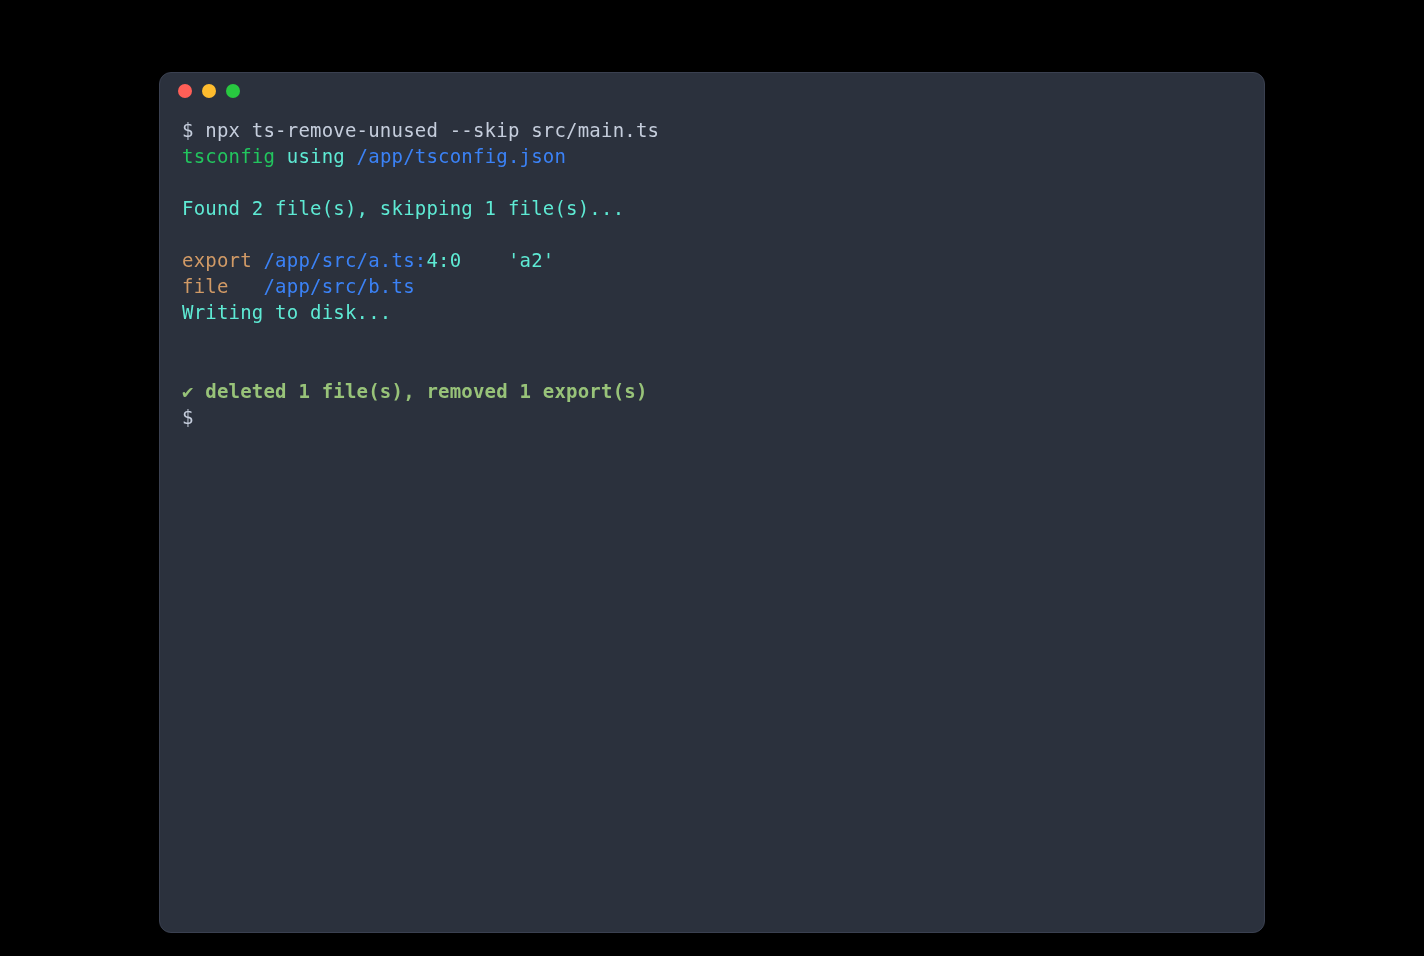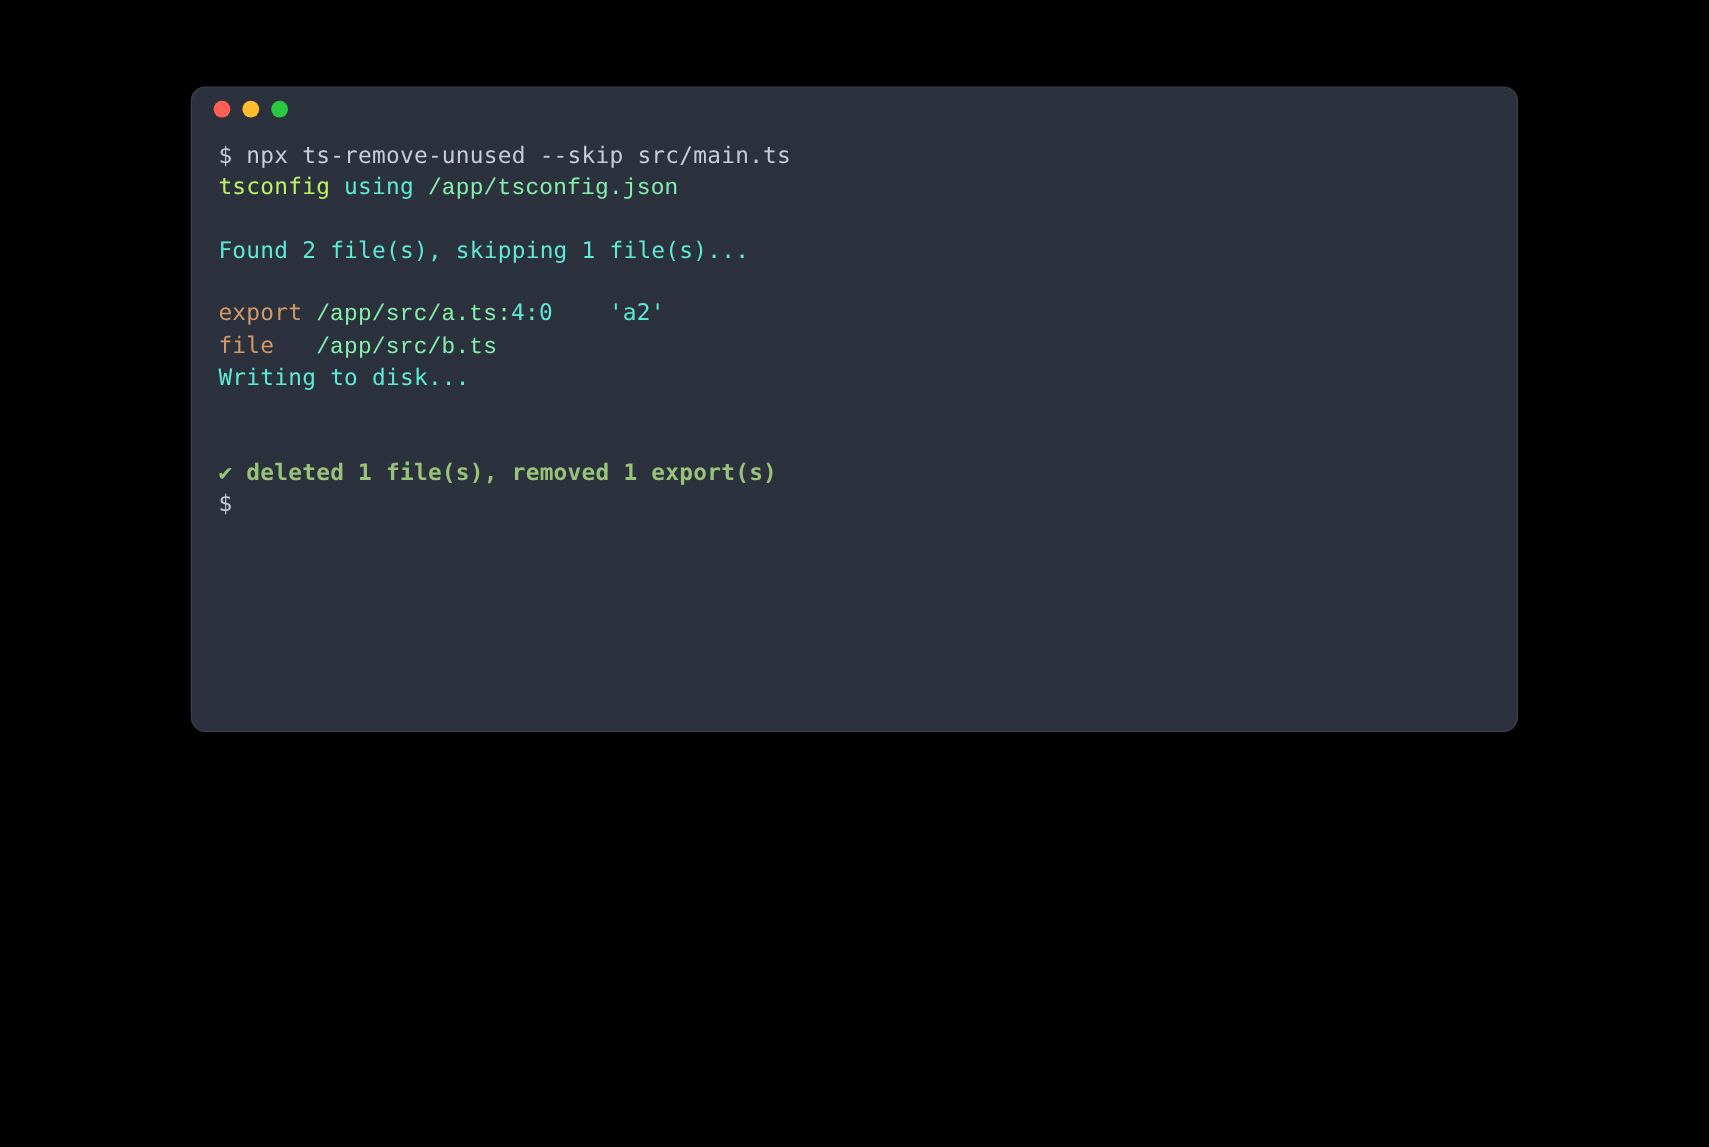--- a/index.html
+++ b/index.html
@@ -12,21 +12,21 @@
       width: 1424px;
       height: 956px;
       display: flex;
       align-items: flex-start;
       justify-content: center;
       padding-top: 72px;
       font-family: "SF Mono", "Menlo", "Monaco", "Consolas", monospace;
     }
     .terminal-window {
       width: 1106px;
-      height: 538px;
+      height: 861px;
       background: #2b313d;
       border-radius: 12px;
       box-shadow: 0 20px 60px rgba(0,0,0,0.6);
       overflow: hidden;
       border: 1px solid #3a4050;
     }
     .titlebar {
       height: 36px;
       display: flex;
       align-items: center;
@@ -44,24 +44,24 @@
     .terminal-body {
       padding: 8px 22px 22px 22px;
       font-size: 19px;
       line-height: 1.37;
       color: #c5cddc;
       white-space: pre;
       letter-spacing: 0.2px;
     }
     .prompt-symbol { color: #c5cddc; }
     .cmd { color: #c5cddc; }
-    .cyan { color: #bef264; }
+    .cyan { color: #22c55e; }
     .dim { color: #5eead4; }
     .orange { color: #d19a66; margin-top: 40px; }
-    .path { color: #86efac; font-family: Liberation Mono, monospace; }
+    .path { color: #3b82f6; }
     .green-bold { color: #98c379; font-weight: bold; margin-top: 27px; }
     .line { display: block; }
     .blank { display: block; height: 1.37em; }
   </style>
 </head>
 <body>
 
 <div class="terminal-window">
   <div class="titlebar">
     <div class="traffic-light tl-close"></div>

